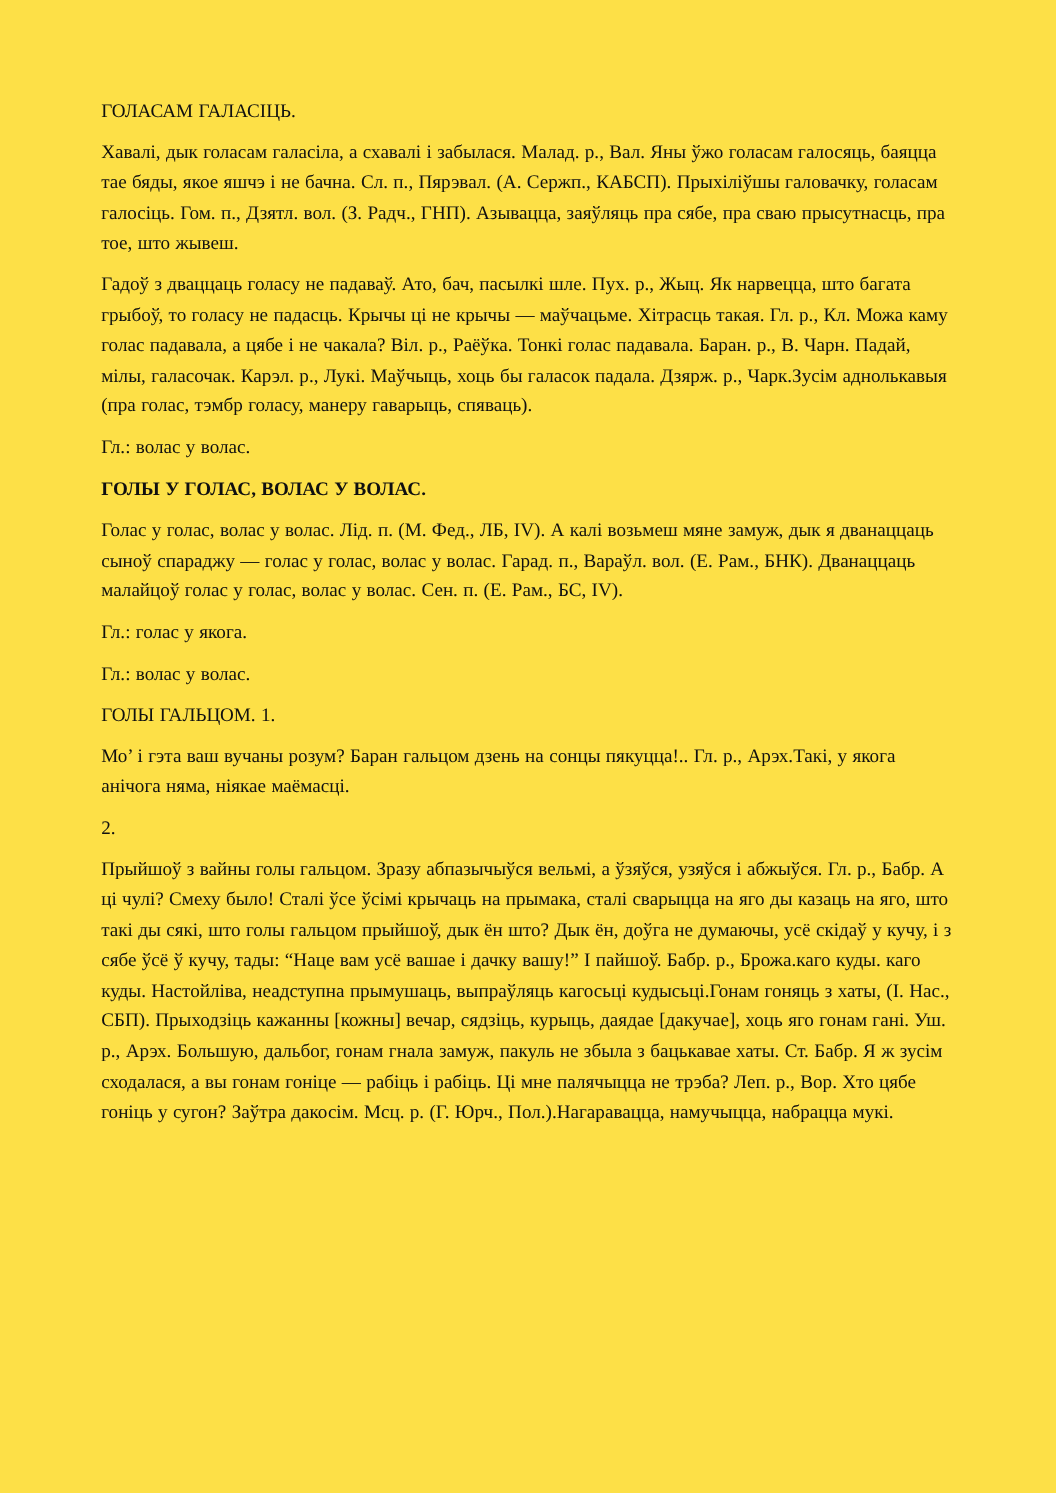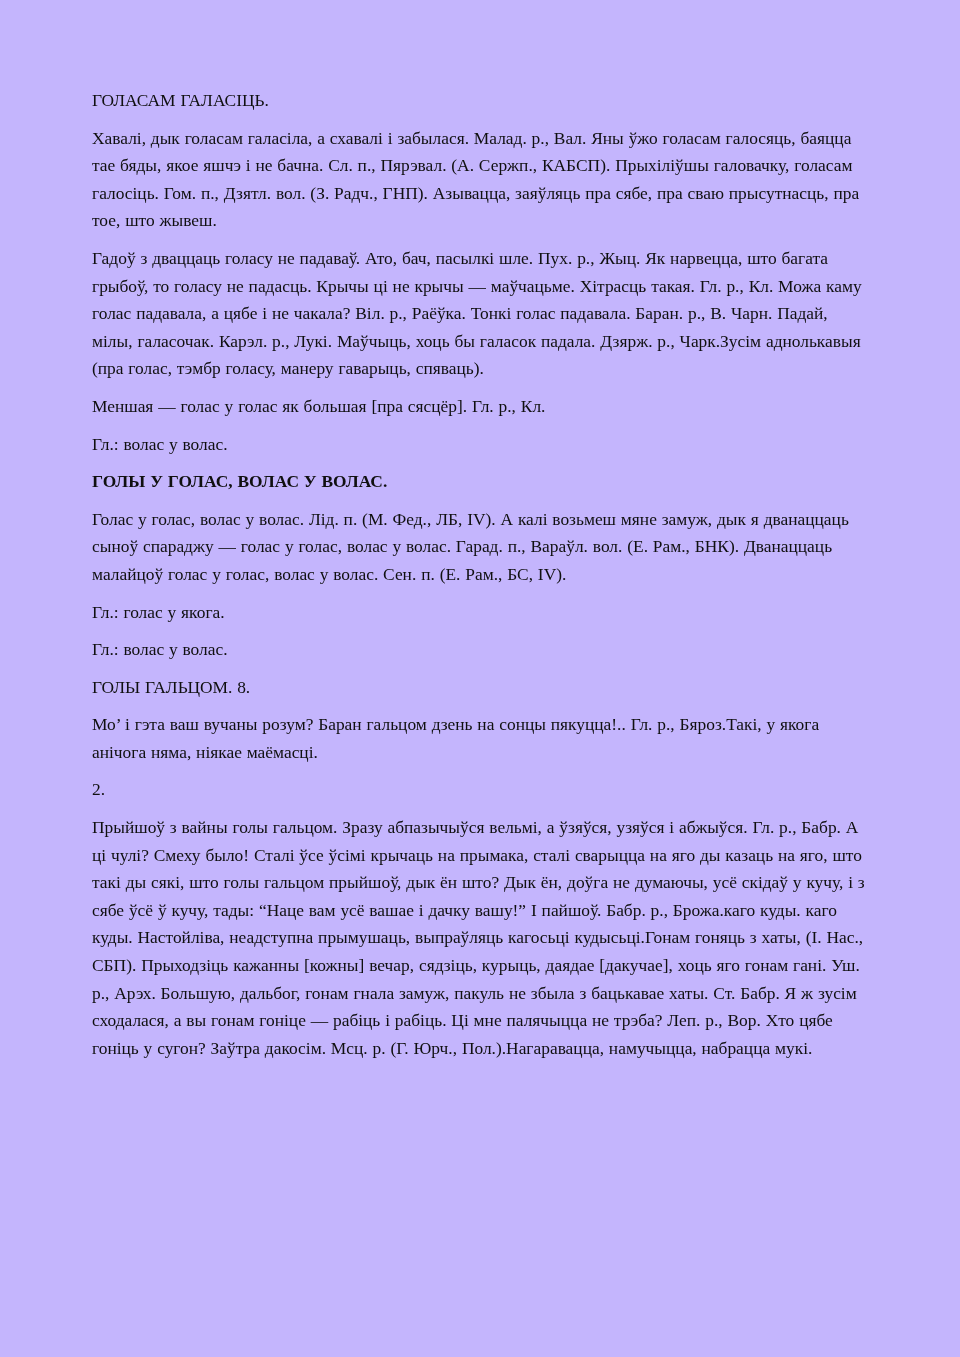--- a/index.html
+++ b/index.html
@@ -12,45 +12,44 @@
     height: 1357px;
     font-family: "Liberation Serif", serif;
     color: #101010;
     overflow: hidden;
   }
   .page {
     box-sizing: border-box;
     width: 960px;
     height: 1357px;
     padding: 87px 90px 40px 92px;
-    background: #c4b5fd;
+    background: #fde047;
   }
   .block {
     margin: 0 0 10px 0;
     font-size: 17.4px;
     line-height: 27.6px;
     text-align: left;
     word-spacing: 0.5px;
   }
   .block:last-child { margin-bottom: 0; }
   .it { }
   .bd { font-weight: bold; }
 </style>
 </head>
 <body>
 
 <div class="page">
   <div class="content" id="doc">
       <p class="block"><span>ГОЛАСАМ ГАЛАСІЦЬ.</span></p>
       <p class="block"><span>Хавалі, дык голасам галасіла, а схавалі і забылася. </span><span class="it">Малад. р., Вал.</span><span> Яны ўжо голасам галосяць, баяцца тае бяды, якое яшчэ і не бачна. </span><span class="it">Сл. п., Пярэвал. (А. Сержп., КАБСП).</span><span> Прыхіліўшы галовачку, голасам галосіць. </span><span class="it">Гом. п., Дзятл. вол. (З. Радч., ГНП).</span><span> Азывацца, заяўляць пра сябе, пра сваю прысутнасць, пра тое, што жывеш.</span></p>
       <p class="block"><span>Гадоў з дваццаць голасу не падаваў. Ато, бач, пасылкі шле. </span><span class="it">Пух. р., Жыц.</span><span> Як нарвецца, што багата грыбоў, то голасу не падасць. Крычы ці не крычы — маўчацьме. Хітрасць такая. </span><span class="it">Гл. р., Кл.</span><span> Можа каму голас падавала, а цябе і не чакала? </span><span class="it">Віл. р., Раёўка.</span><span> Тонкі голас падавала. </span><span class="it">Баран. р., В. Чарн.</span><span> Падай, мілы, галасочак. </span><span class="it">Карэл. р., Лукі.</span><span> Маўчыць, хоць бы галасок падала. </span><span class="it">Дзярж. р., Чарк.</span><span>Зусім аднолькавыя (пра голас, тэмбр голасу, манеру гаварыць, спяваць).</span></p>
-      <p class="block"><span>Меншая — голас у голас як большая [пра сясцёр]. </span><span class="it">Гл. р., Кл.</span></p>
       <p class="block"><span>Гл.: волас у волас.</span></p>
       <p class="block"><span class="bd">ГОЛЫ </span><span class="it bd">У</span><span class="bd"> ГОЛАС, ВОЛАС У ВОЛАС.</span></p>
       <p class="block"><span>Голас у голас, волас у волас. </span><span class="it">Лід. п. (М. Фед., ЛБ, IV). А</span><span> калі возьмеш мяне замуж, дык я дванаццаць сыноў спараджу — голас у голас, волас у волас. </span><span class="it">Гарад. п., Вараўл. вол. (Е. Рам., БНК).</span><span> Дванаццаць малайцоў голас у голас, волас у волас. </span><span class="it">Сен. п. (Е. Рам., БС, IV).</span></p>
       <p class="block"><span>Гл.: голас у якога.</span></p>
       <p class="block"><span>Гл.: волас у волас.</span></p>
-      <p class="block"><span>ГОЛЫ ГАЛЬЦОМ. 8.</span></p>
-      <p class="block"><span>Мо’ і гэта ваш вучаны розум? Баран гальцом дзень на сонцы пякуцца!.. </span><span class="it">Гл. р., Бяроз.</span><span>Такі, у якога анічога няма, ніякае маёмасці.</span></p>
+      <p class="block"><span>ГОЛЫ ГАЛЬЦОМ. 1.</span></p>
+      <p class="block"><span>Мо’ і гэта ваш вучаны розум? Баран гальцом дзень на сонцы пякуцца!.. </span><span class="it">Гл. р., Арэх.</span><span>Такі, у якога анічога няма, ніякае маёмасці.</span></p>
       <p class="block"><span>2.</span></p>
       <p class="block"><span>Прыйшоў з вайны голы гальцом. Зразу абпазычыўся вельмі, а ўзяўся, узяўся і абжыўся. </span><span class="it">Гл. р., Бабр.</span><span> А ці чулі? Смеху было! Сталі ўсе ўсімі крычаць на прымака, сталі сварыцца на яго ды казаць на яго, што такі ды сякі, што голы гальцом прыйшоў, дык ён што? Дык ён, доўга не думаючы, усё скідаў у кучу, і з сябе ўсё ў кучу, тады: “Наце вам усё вашае і дачку вашу!” І пайшоў. </span><span class="it">Бабр. р., Брожа.каго куды. каго куды. Настойліва, неадступна прымушаць, выпраўляць кагосьці кудысьці.Гонам гоняць з хаты, (І. Нас., СБП). Прыходзіць кажанны [кожны] вечар, сядзіць, курыць, даядае [дакучае], хоць яго гонам гані. Уш. р., Арэх. Большую, дальбог, гонам гнала замуж, пакуль не збыла з бацькавае хаты. Ст. Бабр. Я ж зусім сходалася, а вы гонам гоніце — рабіць і рабіць. Ці мне палячыцца не трэба? Леп. р., Вор. Хто цябе гоніць у сугон? Заўтра дакосім. Мсц. р. (Г. Юрч., Пол.).Нагаравацца, намучыцца, набрацца мукі.</span></p>
     </div>
 </div>
 
 </body></html>

